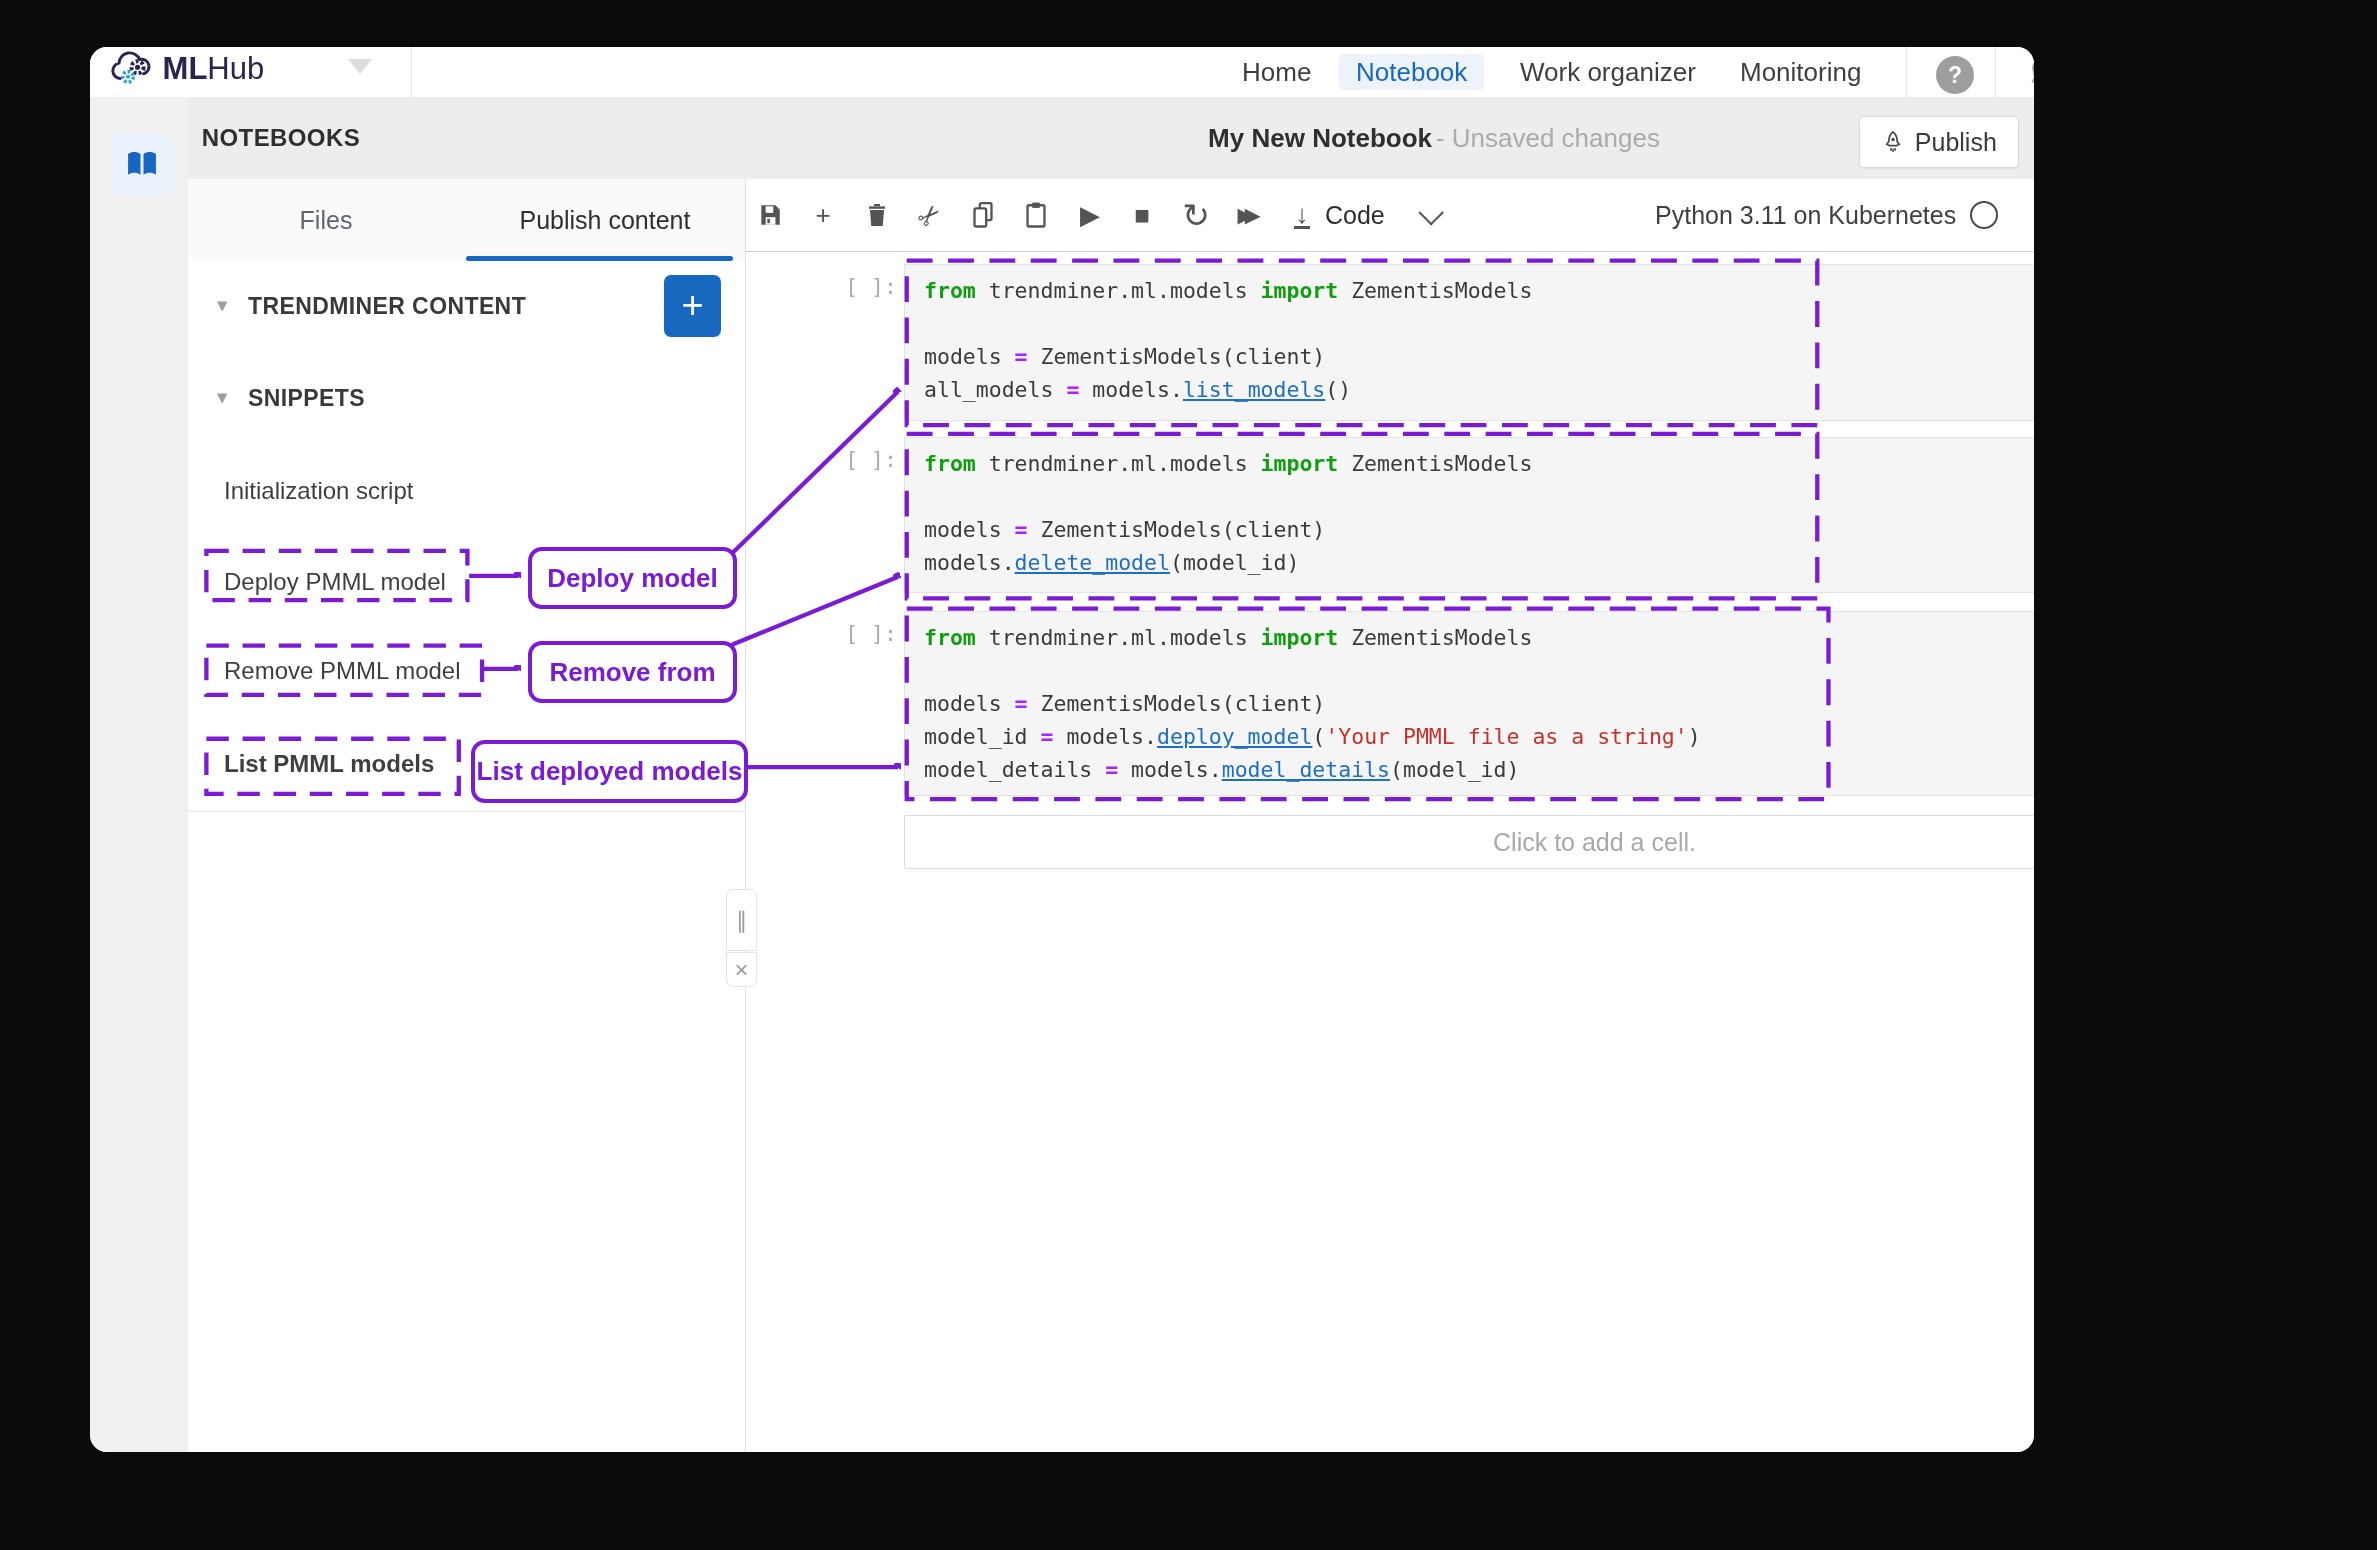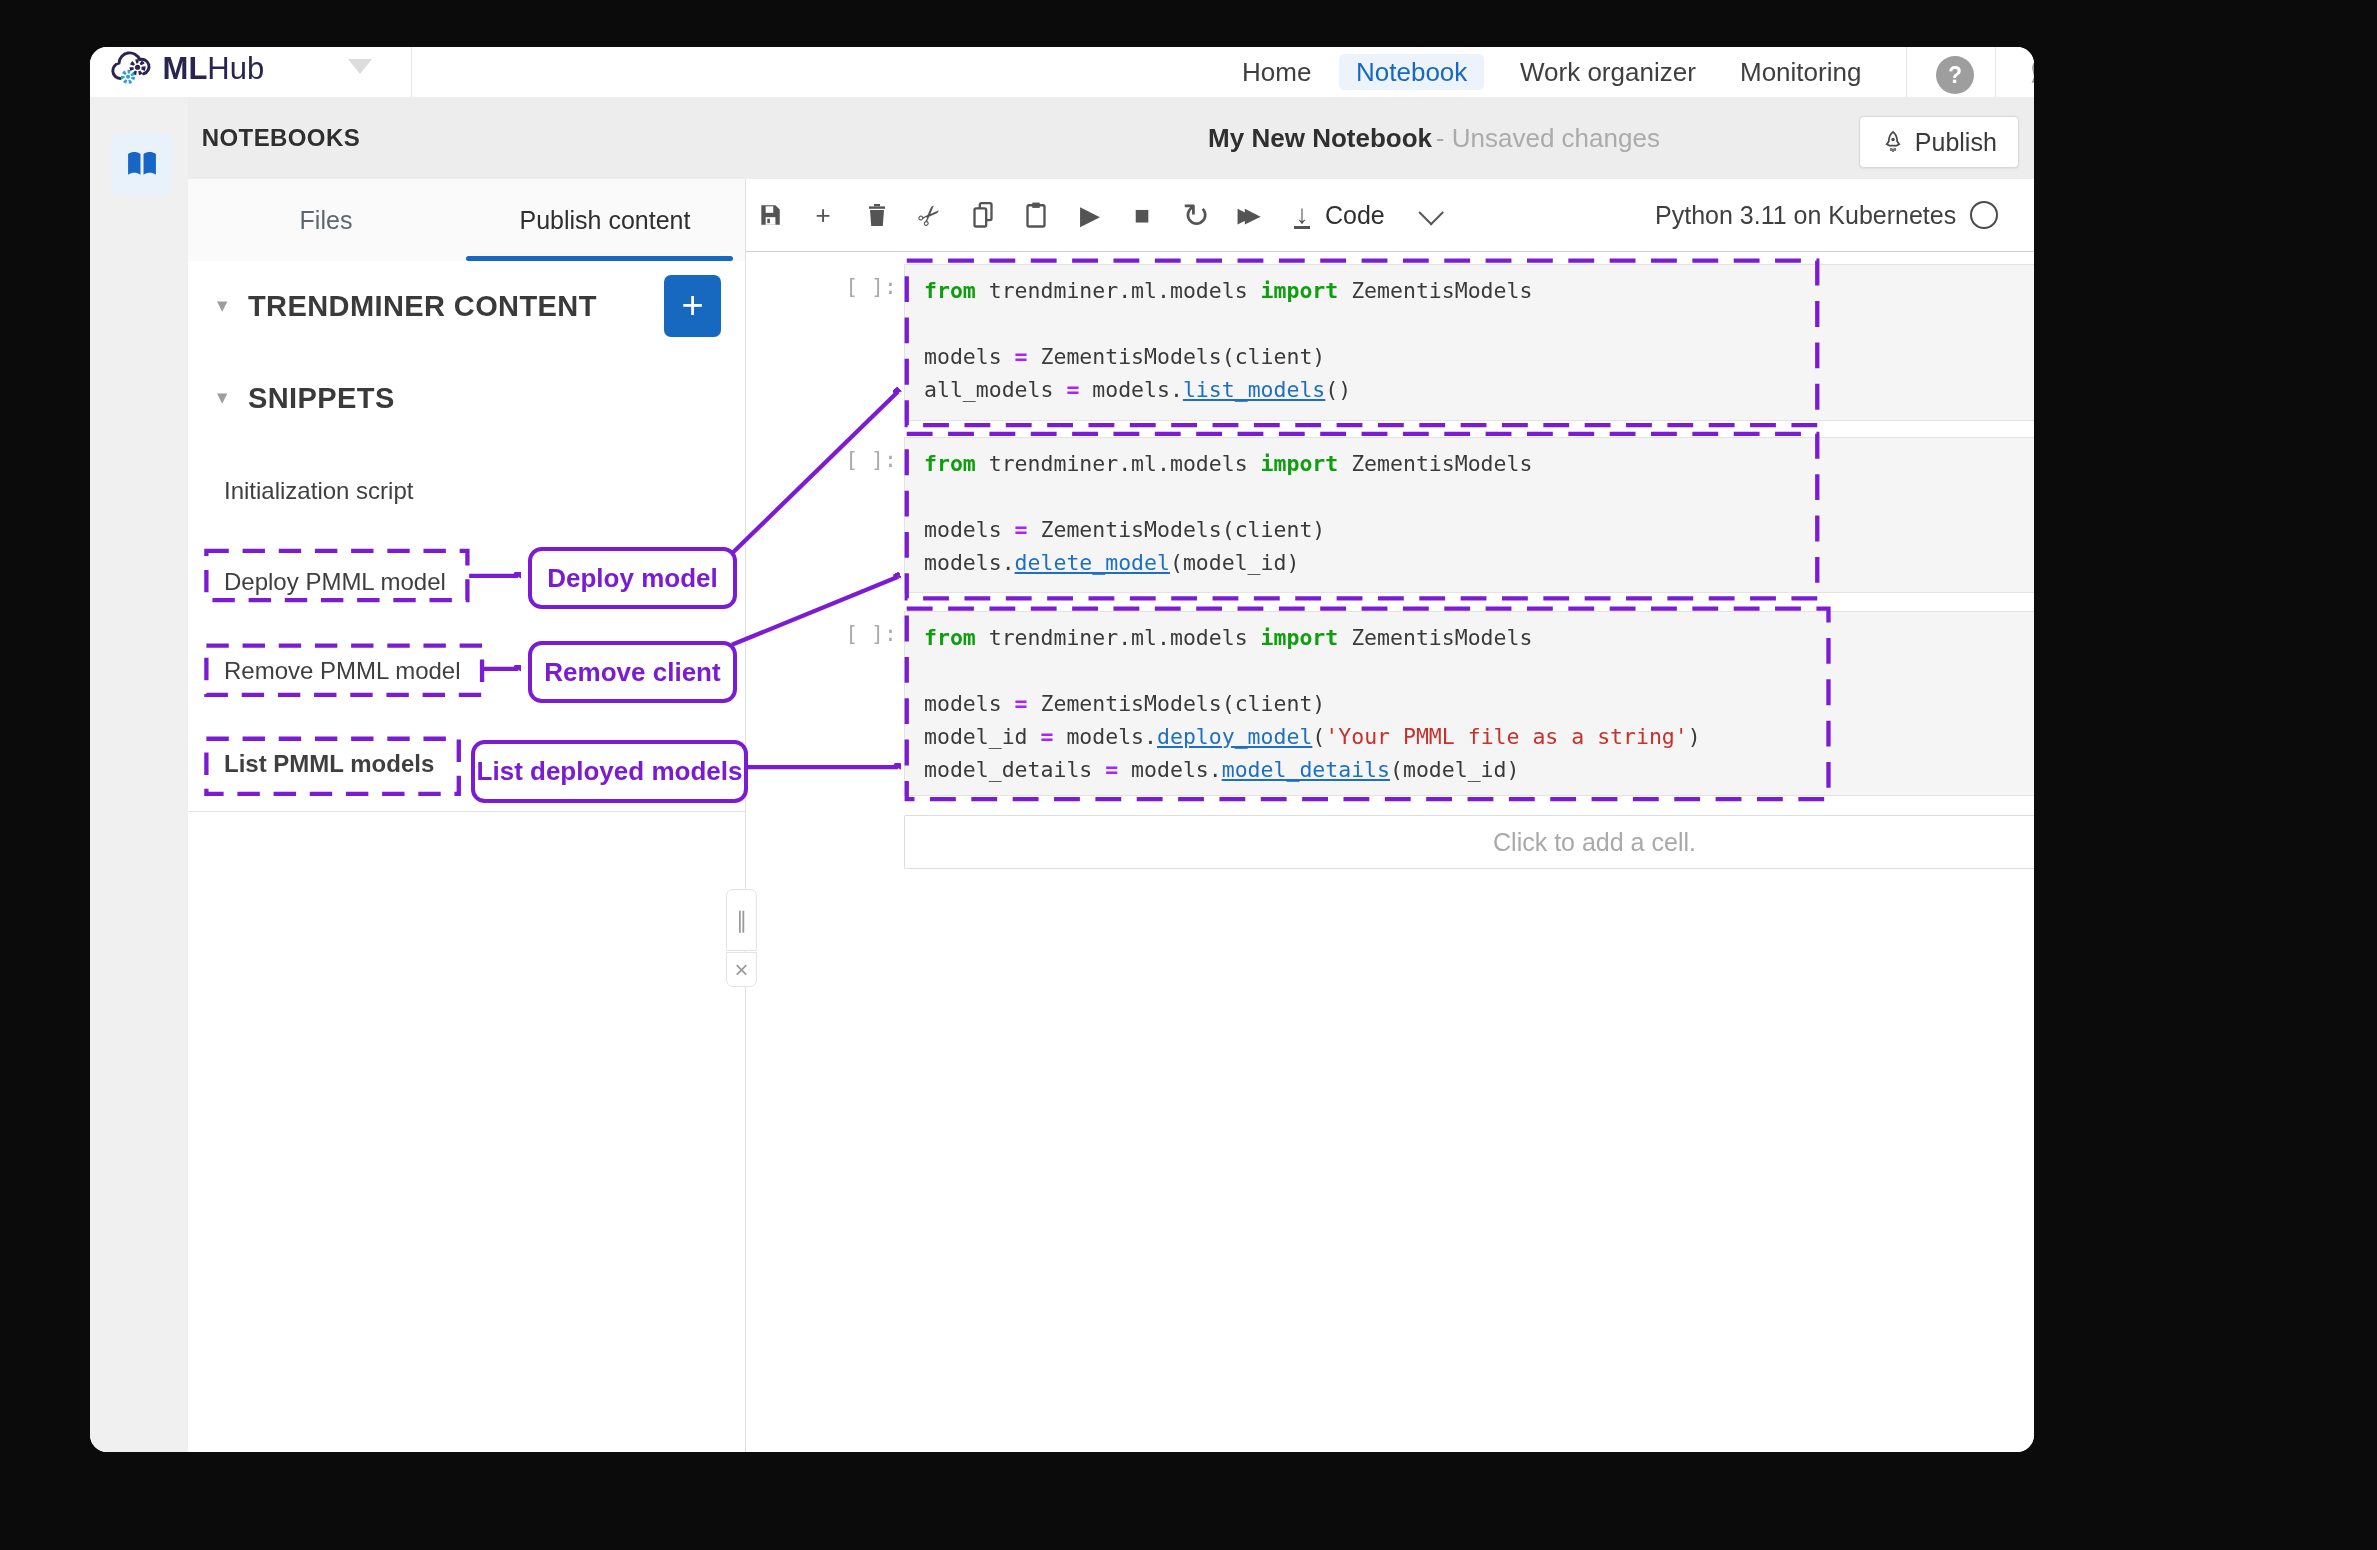--- a/index.html
+++ b/index.html
@@ -47,21 +47,21 @@
 
   
   .sidebar{position:absolute;left:98px;top:132px;width:557px;bottom:0;background:#fff;border-right:0.9px solid #E0E0E0;}
   .tabs{position:absolute;left:0;top:0;width:100%;height:82px;background:#FAFAFA;border-bottom:0.9px solid #DCDCDC;}
   .tab{position:absolute;top:0;height:82px;line-height:82px;text-align:center;font-size:25px;}
   .tab.files{left:0;width:276px;color:#5B6770;}
   .tab.content{left:276px;width:282px;color:#2F2F2F;}
   .tab-underline{position:absolute;left:278px;bottom:0;width:267px;height:5.2px;background:#1769C0;border-radius:2.6px;}
   .srow{position:absolute;left:0;width:100%;border-bottom:0.9px solid #E4E4E4;background:#fff;}
   .sec-caret{position:absolute;left:29px;top:50%;transform:translateY(-54%);font-size:20.7px;color:#9E9E9E;}
-  .sec-label{position:absolute;left:60px;top:50%;transform:translateY(-50%);font-size:29px;font-weight:700;
+  .sec-label{position:absolute;left:60px;top:50%;transform:translateY(-50%);font-size:23px;font-weight:700;
              color:#3A3A3A;letter-spacing:0.4px;text-align:center;}
   .add-btn{position:absolute;right:24px;top:50%;transform:translateY(-50%);width:57px;height:62px;background:#1769C0;
            border-radius:6.9px;color:#fff;font-size:38px;font-weight:400;display:flex;align-items:center;justify-content:center;}
   .snip-label{position:absolute;left:36px;top:50%;transform:translateY(-50%);font-size:24px;color:#3F3F3F;white-space:nowrap;}
 
   
   .split-handle{position:absolute;left:636px;top:842px;width:29px;height:60px;background:#fff;border:0.9px solid #E3E3E3;
                 border-radius:6.9px 6.9px 0 0;color:#9B9B9B;font-size:22.4px;display:flex;align-items:center;justify-content:center;z-index:5;}
   .split-close{position:absolute;left:636px;top:905px;width:29px;height:33px;background:#fff;border:0.9px solid #E3E3E3;
                border-radius:0 0 6.9px 6.9px;color:#9B9B9B;font-size:24px;display:flex;align-items:center;justify-content:center;z-index:5;}
@@ -296,17 +296,17 @@
 
       <line x1="440" y1="614" x2="497" y2="614" marker-end="url(#ah)"></line>
       <line x1="453" y1="722" x2="497" y2="722" marker-end="url(#ah)"></line>
       <line x1="745" y1="588" x2="938" y2="400" marker-end="url(#ah)"></line>
       <line x1="745" y1="694" x2="938" y2="615" marker-end="url(#ah)"></line>
       <line x1="756" y1="836" x2="938" y2="836" marker-end="url(#ah)"></line>
     </g>
   </svg>
 
   <div class="callout co-deploy">Deploy model</div>
-  <div class="callout co-remove">Remove client</div>
+  <div class="callout co-remove">Remove from</div>
   <div class="callout co-list">List deployed models</div>
 
 </div>
 
 
 </body></html>

